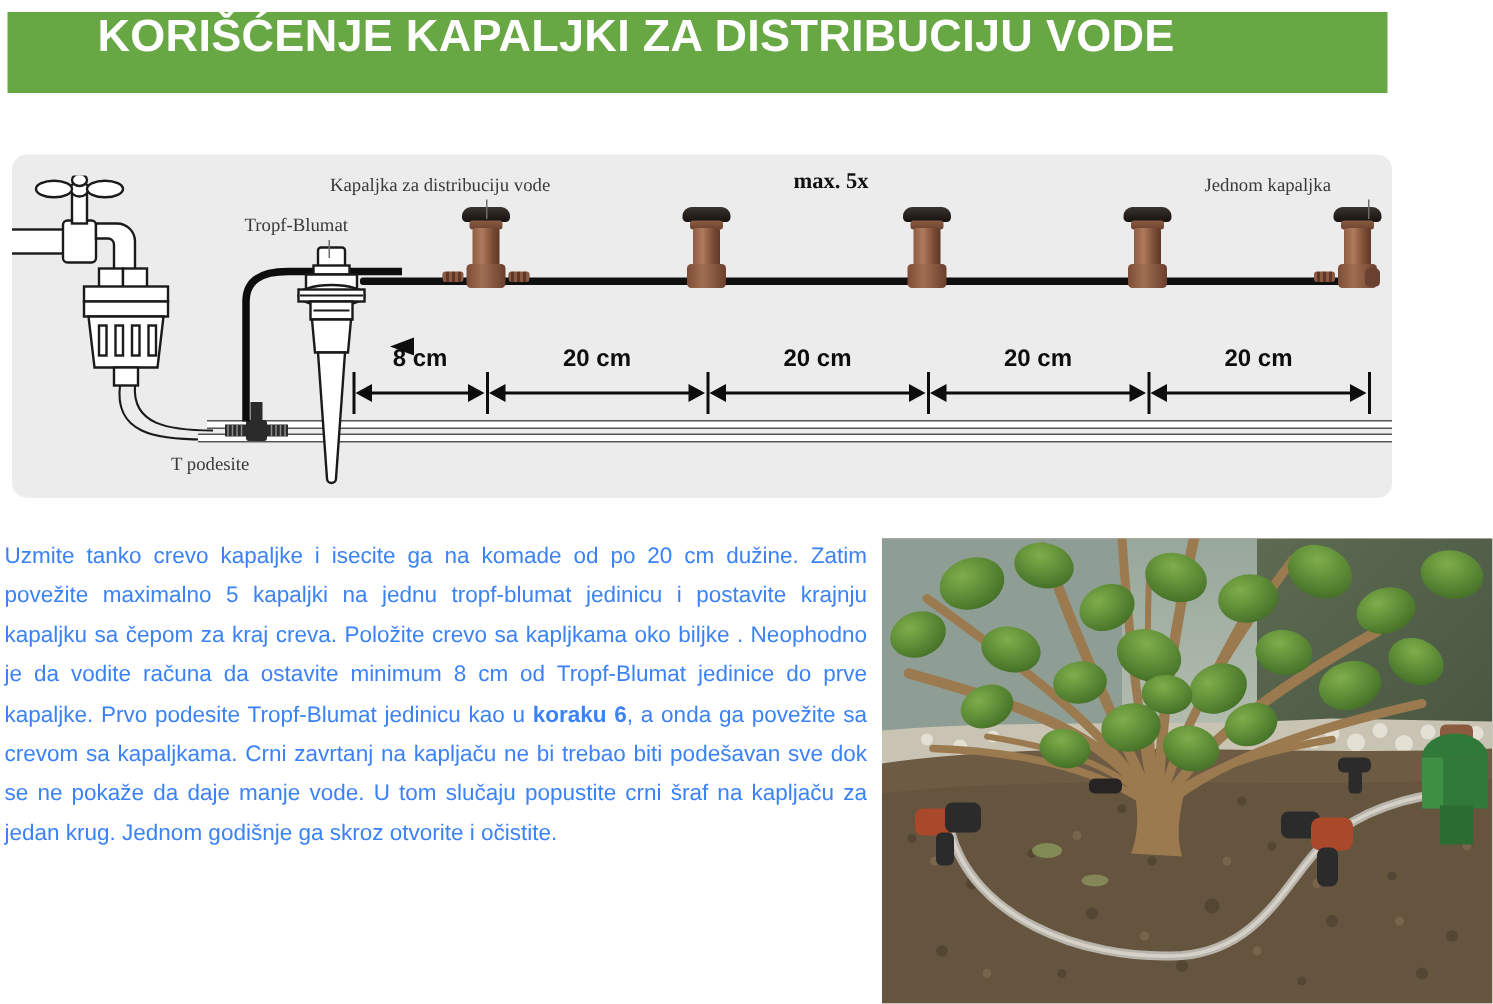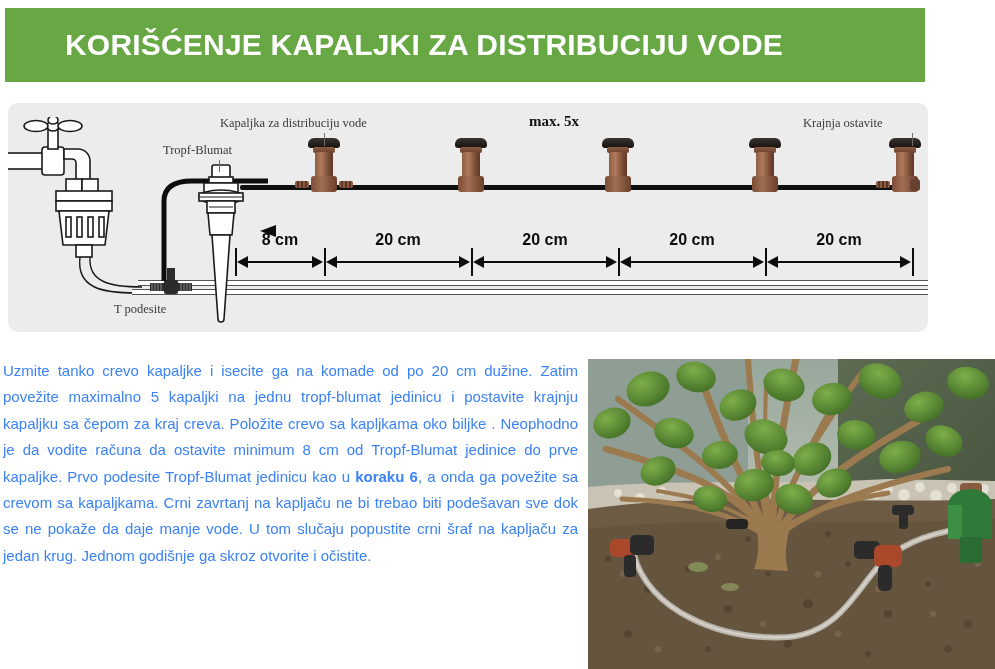--- a/index.html
+++ b/index.html
@@ -8,23 +8,23 @@
     background:#ffffff;
     font-family:"Liberation Sans", sans-serif;
     position:relative;
     overflow:hidden;
     -webkit-font-smoothing:antialiased;
   }
   .page{position:absolute;left:0;top:0;width:995px;height:669px;}
 
   
   .header-bar{
-    position:absolute;left:5px;top:8px;width:920px;height:74px;
+    position:absolute;left:5px;top:8px;width:920px;height:54px;
     background:#68a844;
-    display:flex;align-items:center;
+    display:flex;
   }
   .header-title{
     color:#ffffff;
     font-size:30px;
     font-weight:bold;
     letter-spacing:0.2px;
     margin-left:60px;
     white-space:nowrap;
     font-family:"Liberation Sans", sans-serif;
   }
@@ -259,21 +259,21 @@
         <div class="barb-l"></div>
         <div class="base"></div>
         <div class="plug"></div>
       </div>
 
       <div class="dlabel" style="left:212px;top:13px;">Kapaljka za distribuciju vode</div>
       <div class="leader" style="left:316px;top:30px;height:13px;"></div>
 
       <div class="dlabel b" style="left:521px;top:10px;">max. 5x</div>
 
-      <div class="dlabel" style="left:795px;top:13px;">Krajnja ostavite</div>
+      <div class="dlabel" style="left:795px;top:13px;">Jednom kapaljka</div>
       <div class="leader" style="left:904px;top:30px;height:13px;"></div>
 
       <div class="tick" style="left:227px;top:145px;height:28px;"></div>
       <div class="tick" style="left:316px;top:145px;height:28px;"></div>
       <div class="tick" style="left:463px;top:145px;height:28px;"></div>
       <div class="tick" style="left:610px;top:145px;height:28px;"></div>
       <div class="tick" style="left:757px;top:145px;height:28px;"></div>
       <div class="tick" style="left:904px;top:145px;height:28px;"></div>
 
       <div class="arrowlineseg">

